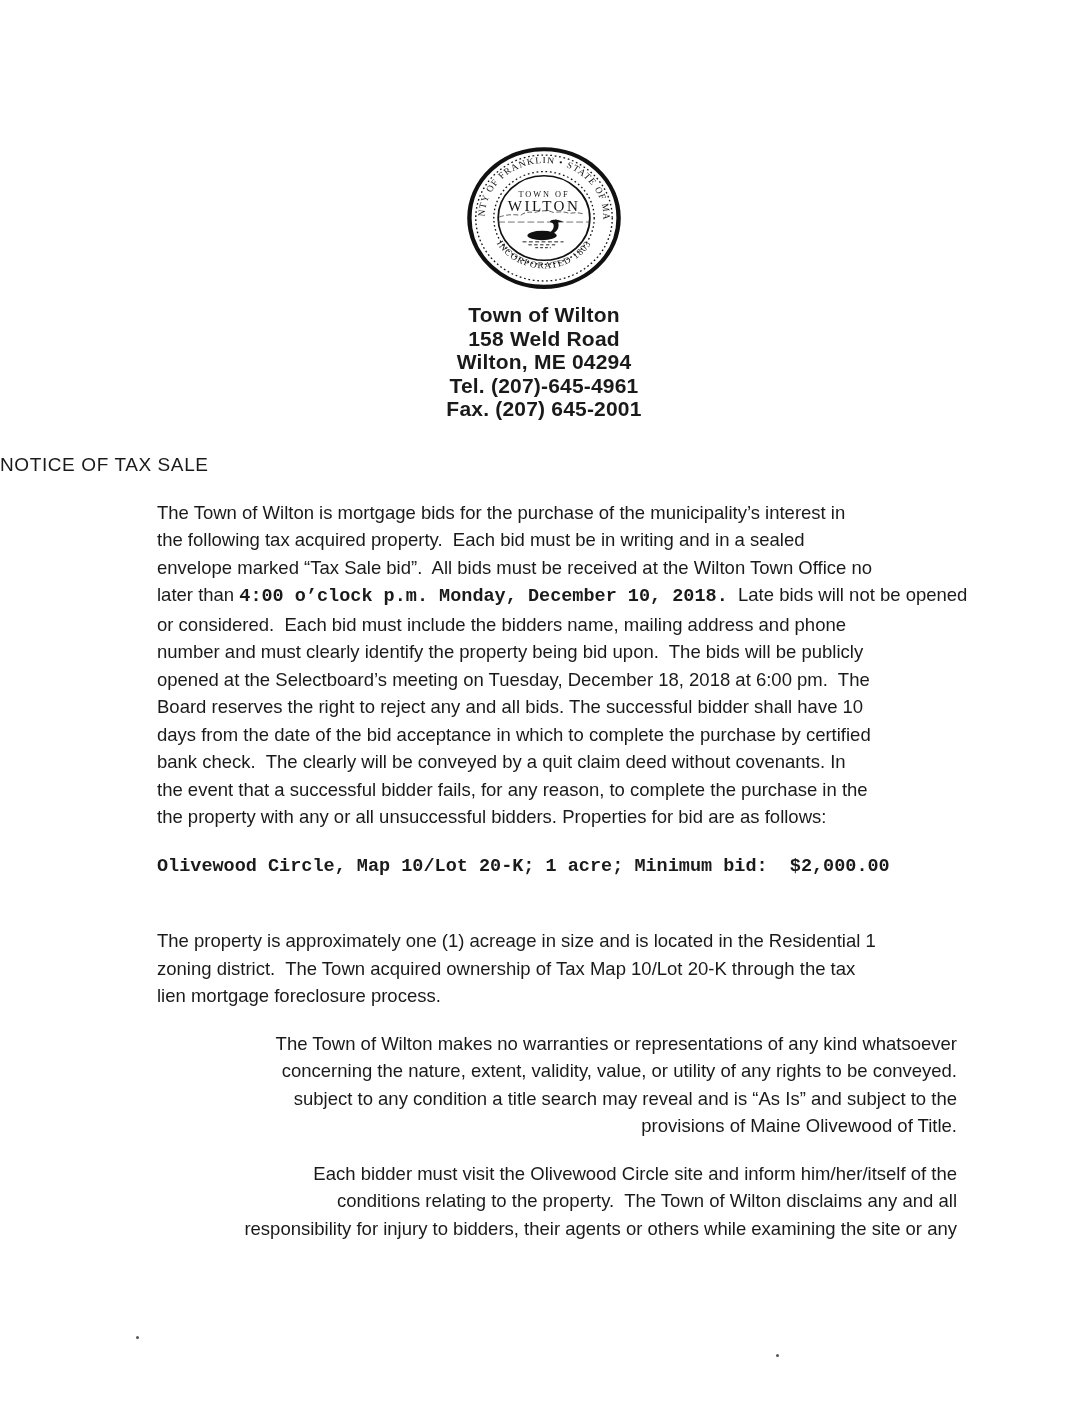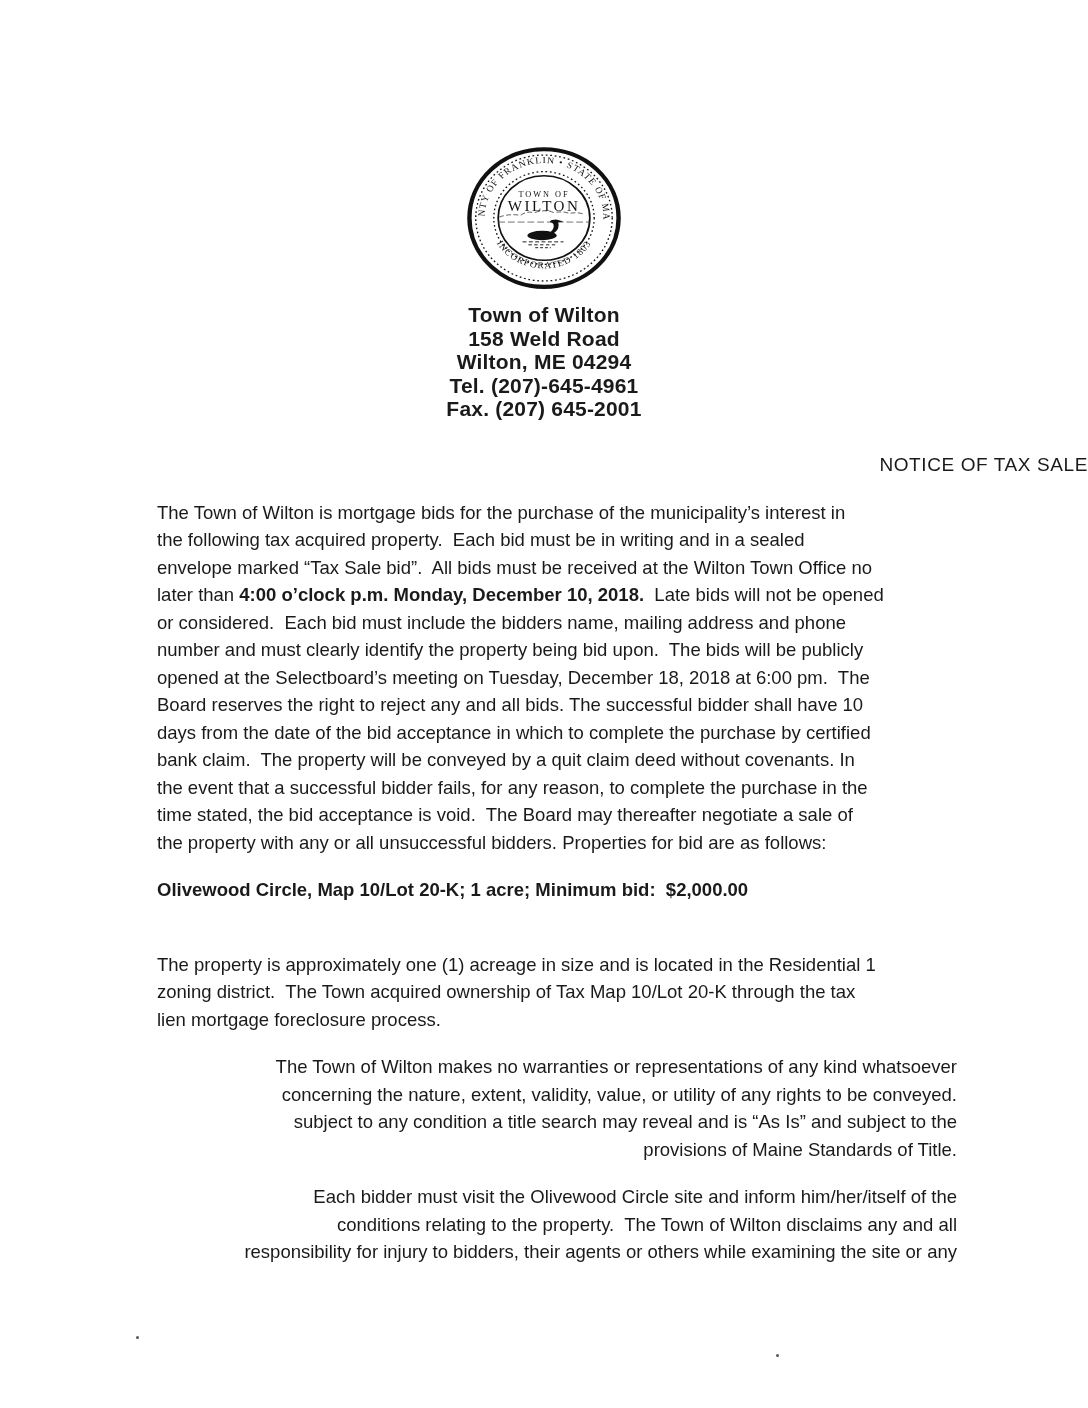--- a/index.html
+++ b/index.html
@@ -21,34 +21,33 @@
     margin-top:9px;
     text-align:center;
     font-family:Liberation Sans, sans-serif;
     font-weight:700;
     font-size:21px;
     line-height:23.5px;
     letter-spacing:.2px;
   }
   .doc-title{
     margin-top:33px;
-    text-align:right;
+    text-align:left;
     font-size:19px;
     letter-spacing:.6px;
-    padding-left:34px;
   }
   .body-text{
     margin-top:23px;
     margin-left:157px;
     width:800px;
     font-size:18.5px;
     line-height:27.5px;
   }
   .tline{white-space:pre;}
-  .tline span.b{font-weight:700;}
+  .tline span.b{font-weight:700;font-family:Liberation Mono, monospace;}
   .tline span.u{text-underline-offset:3px;}
   .para{margin:0;}
   .para.gap-top{margin-top:20px;text-align:right;}
   .property-line{margin-top:20px;margin-bottom:47px;font-weight:700;}
   .dot{
     position:absolute;width:3px;height:3px;background:#555;border-radius:50%;
   }
   .dot.d1{left:136px;top:1336px;}
   .dot.d2{left:776px;top:1354px;}
   .seal-text{font-family:"Liberation Serif",serif;fill:#111;}
@@ -111,41 +110,40 @@
     <div class="para">
         <div class="tline"><span>The Town of Wilton is mortgage bids for the purchase of the municipality’s interest in</span></div>
         <div class="tline"><span>the following tax acquired property.  Each bid must be in writing and in a sealed</span></div>
         <div class="tline"><span>envelope marked “Tax Sale bid”.  All bids must be received at the Wilton Town Office no</span></div>
         <div class="tline"><span>later than </span><span class="b">4:00 o’clock p.m. Monday, December 10, 2018.</span><span>  Late bids will not be opened</span></div>
         <div class="tline"><span>or considered.  Each bid must include the bidders name, mailing address and phone</span></div>
         <div class="tline"><span>number and must clearly identify the property being bid upon.  The bids will be publicly</span></div>
         <div class="tline"><span>opened at the Selectboard’s meeting on </span><span class="u">Tuesday, December 18, 2018 at 6:00 pm.</span><span>  The</span></div>
         <div class="tline"><span>Board reserves the right to reject any and all bids. The successful bidder shall have 10</span></div>
         <div class="tline"><span>days from the date of the bid acceptance in which to complete the purchase by certified</span></div>
-        <div class="tline"><span>bank claim.  The property will be conveyed by a quit claim deed without covenants. In</span></div>
+        <div class="tline"><span>bank check.  The clearly will be conveyed by a quit claim deed without covenants. In</span></div>
         <div class="tline"><span>the event that a successful bidder fails, for any reason, to complete the purchase in the</span></div>
-        <div class="tline"><span>time stated, the bid acceptance is void.  The Board may thereafter negotiate a sale of</span></div>
         <div class="tline"><span>the property with any or all unsuccessful bidders. Properties for bid are as follows:</span></div>
       </div>
 
     <div class="para property-line">
         <div class="tline"><span class="b">Olivewood Circle, Map 10/Lot 20-K; 1 acre; Minimum bid:  $2,000.00</span></div>
       </div>
 
     <div class="para">
         <div class="tline"><span>The property is approximately one (1) acreage in size and is located in the Residential 1</span></div>
         <div class="tline"><span>zoning district.  The Town acquired ownership of Tax Map 10/Lot 20-K through the tax</span></div>
         <div class="tline"><span>lien mortgage foreclosure process.</span></div>
       </div>
 
     <div class="para gap-top">
         <div class="tline"><span>The Town of Wilton makes no warranties or representations of any kind whatsoever</span></div>
         <div class="tline"><span>concerning the nature, extent, validity, value, or utility of any rights to be conveyed.</span></div>
         <div class="tline"><span>subject to any condition a title search may reveal and is “As Is” and subject to the</span></div>
-        <div class="tline"><span>provisions of Maine Standards of Title.</span></div>
+        <div class="tline"><span>provisions of Maine Olivewood of Title.</span></div>
       </div>
 
     <div class="para gap-top">
         <div class="tline"><span>Each bidder must visit the Olivewood Circle site and inform him/her/itself of the</span></div>
         <div class="tline"><span>conditions relating to the property.  The Town of Wilton disclaims any and all</span></div>
         <div class="tline"><span>responsibility for injury to bidders, their agents or others while examining the site or any</span></div>
       </div>
   </div>
 
   <div class="dot d1"></div>

